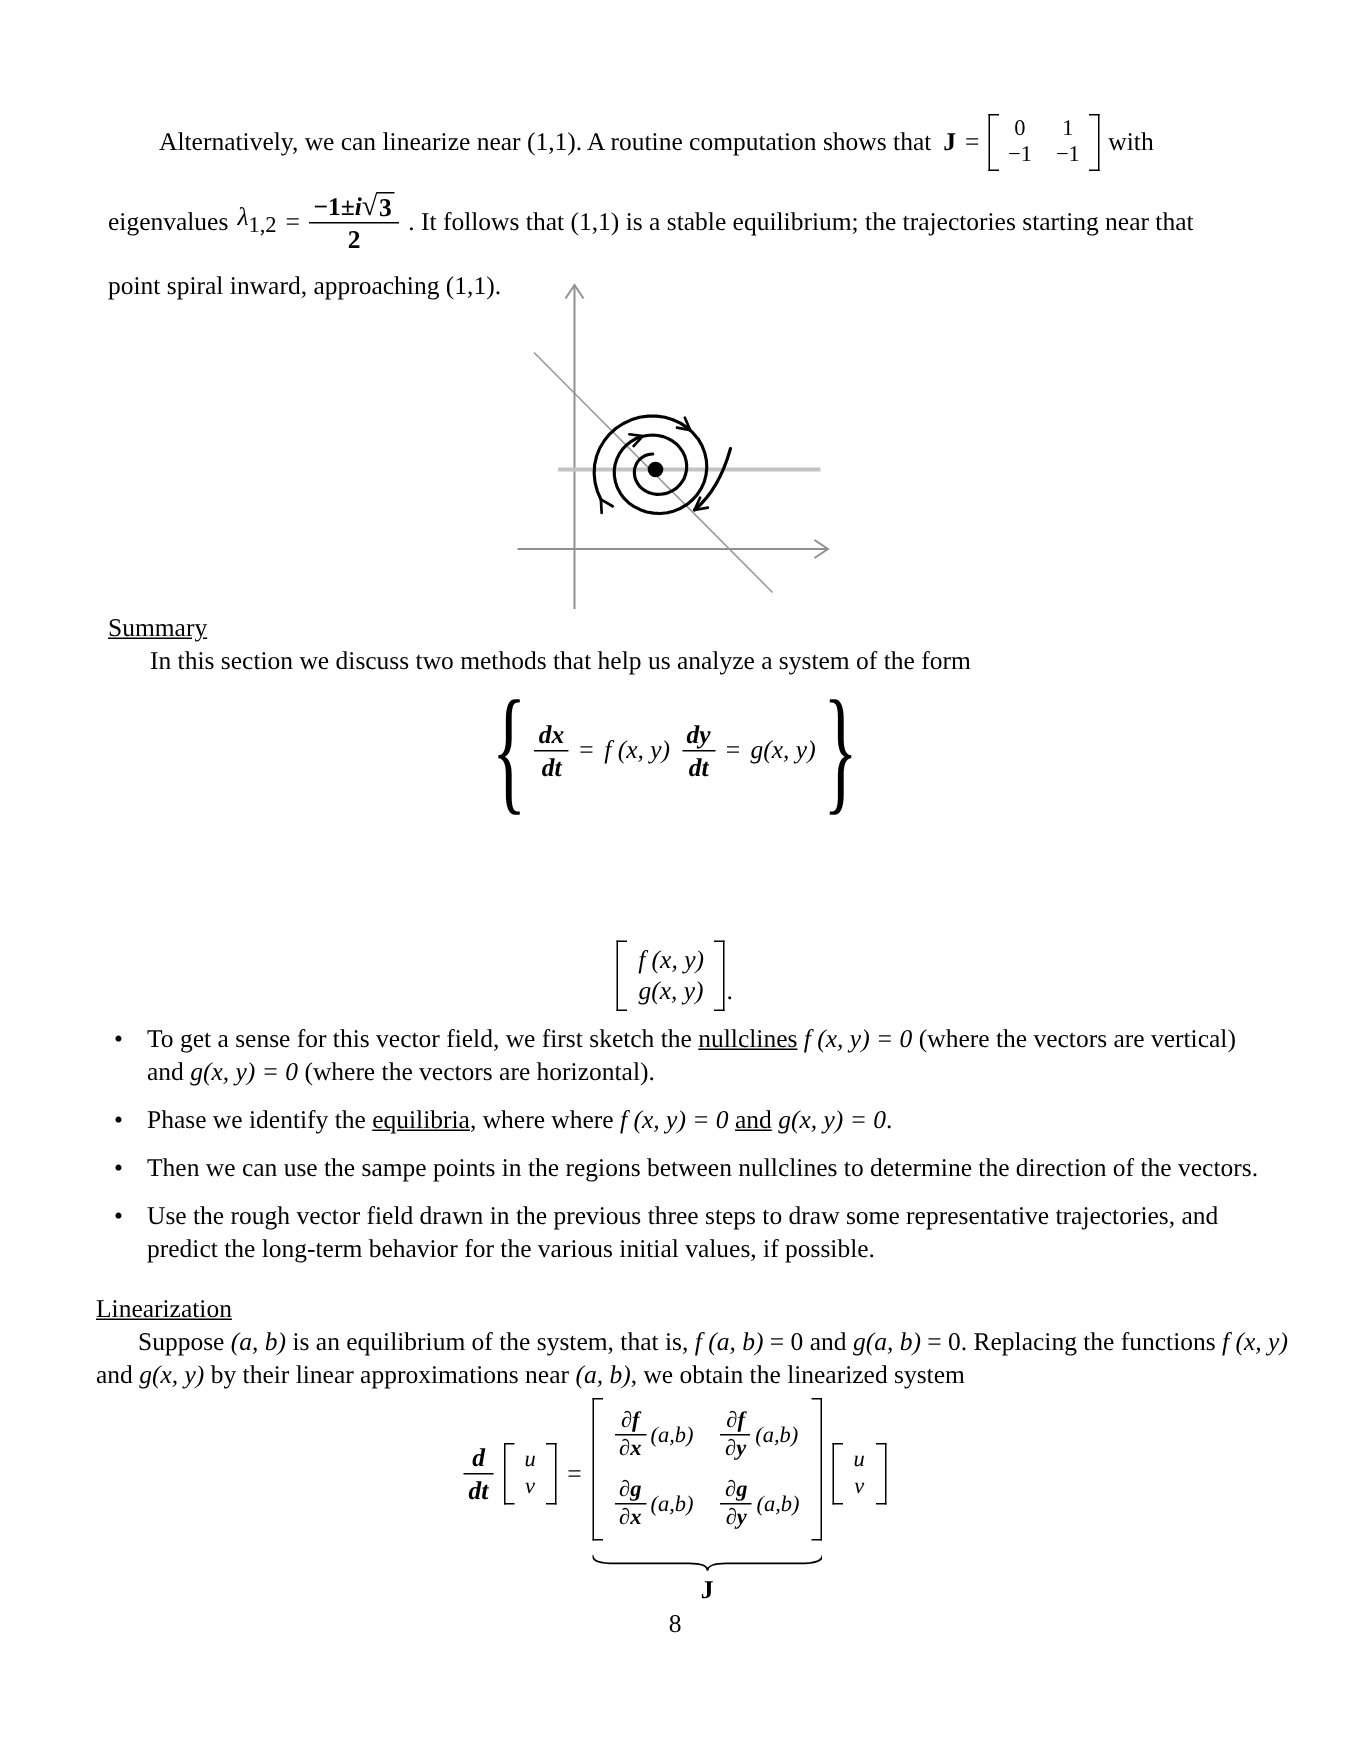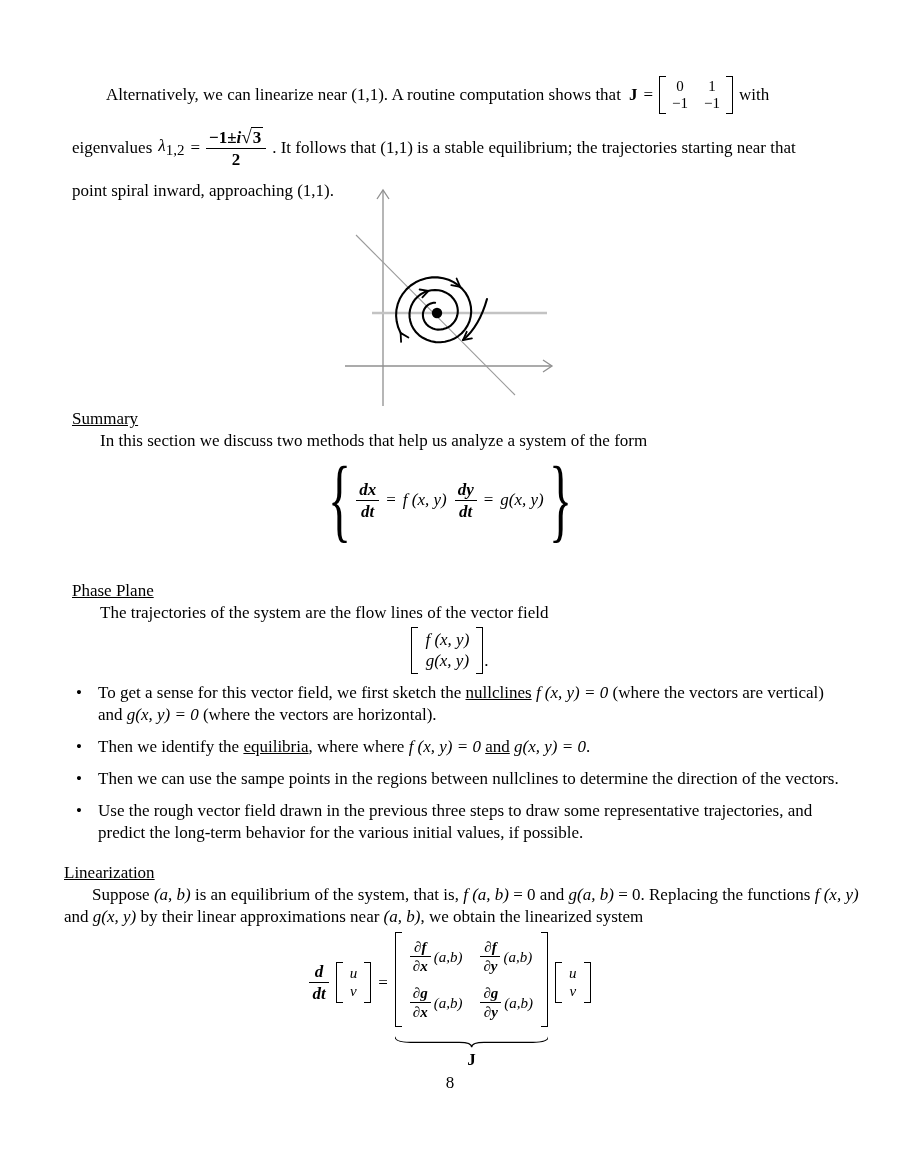--- a/index.html
+++ b/index.html
@@ -121,45 +121,41 @@
             <span class="num">dy</span>
             <span class="den">dt</span>
           </span>
         <span>=</span>
         <span class="i">g(x, y)</span>
       </span>
     </span>
     <span class="brace">}</span>
   </div>
 
-  <div class="abs" style="top:580px;left:72px;width:796px;">
-    <div class="u">Phase Plane</div>
-    <div><span class="indent"></span><span>The trajectories of the system are the flow lines of the vector field</span></div>
-  </div>
 
   <div class="abs row" style="top:627px;left:0;width:900px;justify-content:center;gap:1px;">
     <span class="mat">
       <span class="mbl"></span>
       <span class="mbody i" style="line-height:20px;">
         <span>f (x, y)</span>
         <span>g(x, y)</span>
       </span>
       <span class="mbr"></span>
     </span>
     <span style="align-self:flex-end;margin-bottom:2px;">.</span>
   </div>
 
   <div class="abs" style="top:682px;left:76px;width:790px;">
     <div class="bullet-item">
       <span class="bullet-mark">•</span>
       <span class="bullet-text"><span>To get a sense for this vector field, we first sketch the </span><span class="u">nullclines</span><span class="i"> f (x, y) = 0 </span><span>(where the vectors are vertical) and </span><span class="i">g(x, y) = 0 </span><span>(where the vectors are horizontal).</span></span>
     </div>
     <div class="bullet-item">
       <span class="bullet-mark">•</span>
-      <span class="bullet-text"><span>Then we identify the </span><span class="u">equilibria</span><span>, where where </span><span class="i">f (x, y) = 0 </span><span class="u">and</span><span class="i"> g(x, y) = 0</span><span>.</span></span>
+      <span class="bullet-text"><span>Phase we identify the </span><span class="u">equilibria</span><span>, where where </span><span class="i">f (x, y) = 0 </span><span class="u">and</span><span class="i"> g(x, y) = 0</span><span>.</span></span>
     </div>
     <div class="bullet-item">
       <span class="bullet-mark">•</span>
       <span class="bullet-text">Then we can use the sampe points in the regions between nullclines to determine the direction of the vectors.</span>
     </div>
     <div class="bullet-item">
       <span class="bullet-mark">•</span>
       <span class="bullet-text">Use the rough vector field drawn in the previous three steps to draw some representative trajectories, and predict the long-term behavior for the various initial values, if possible.</span>
     </div>
   </div>

